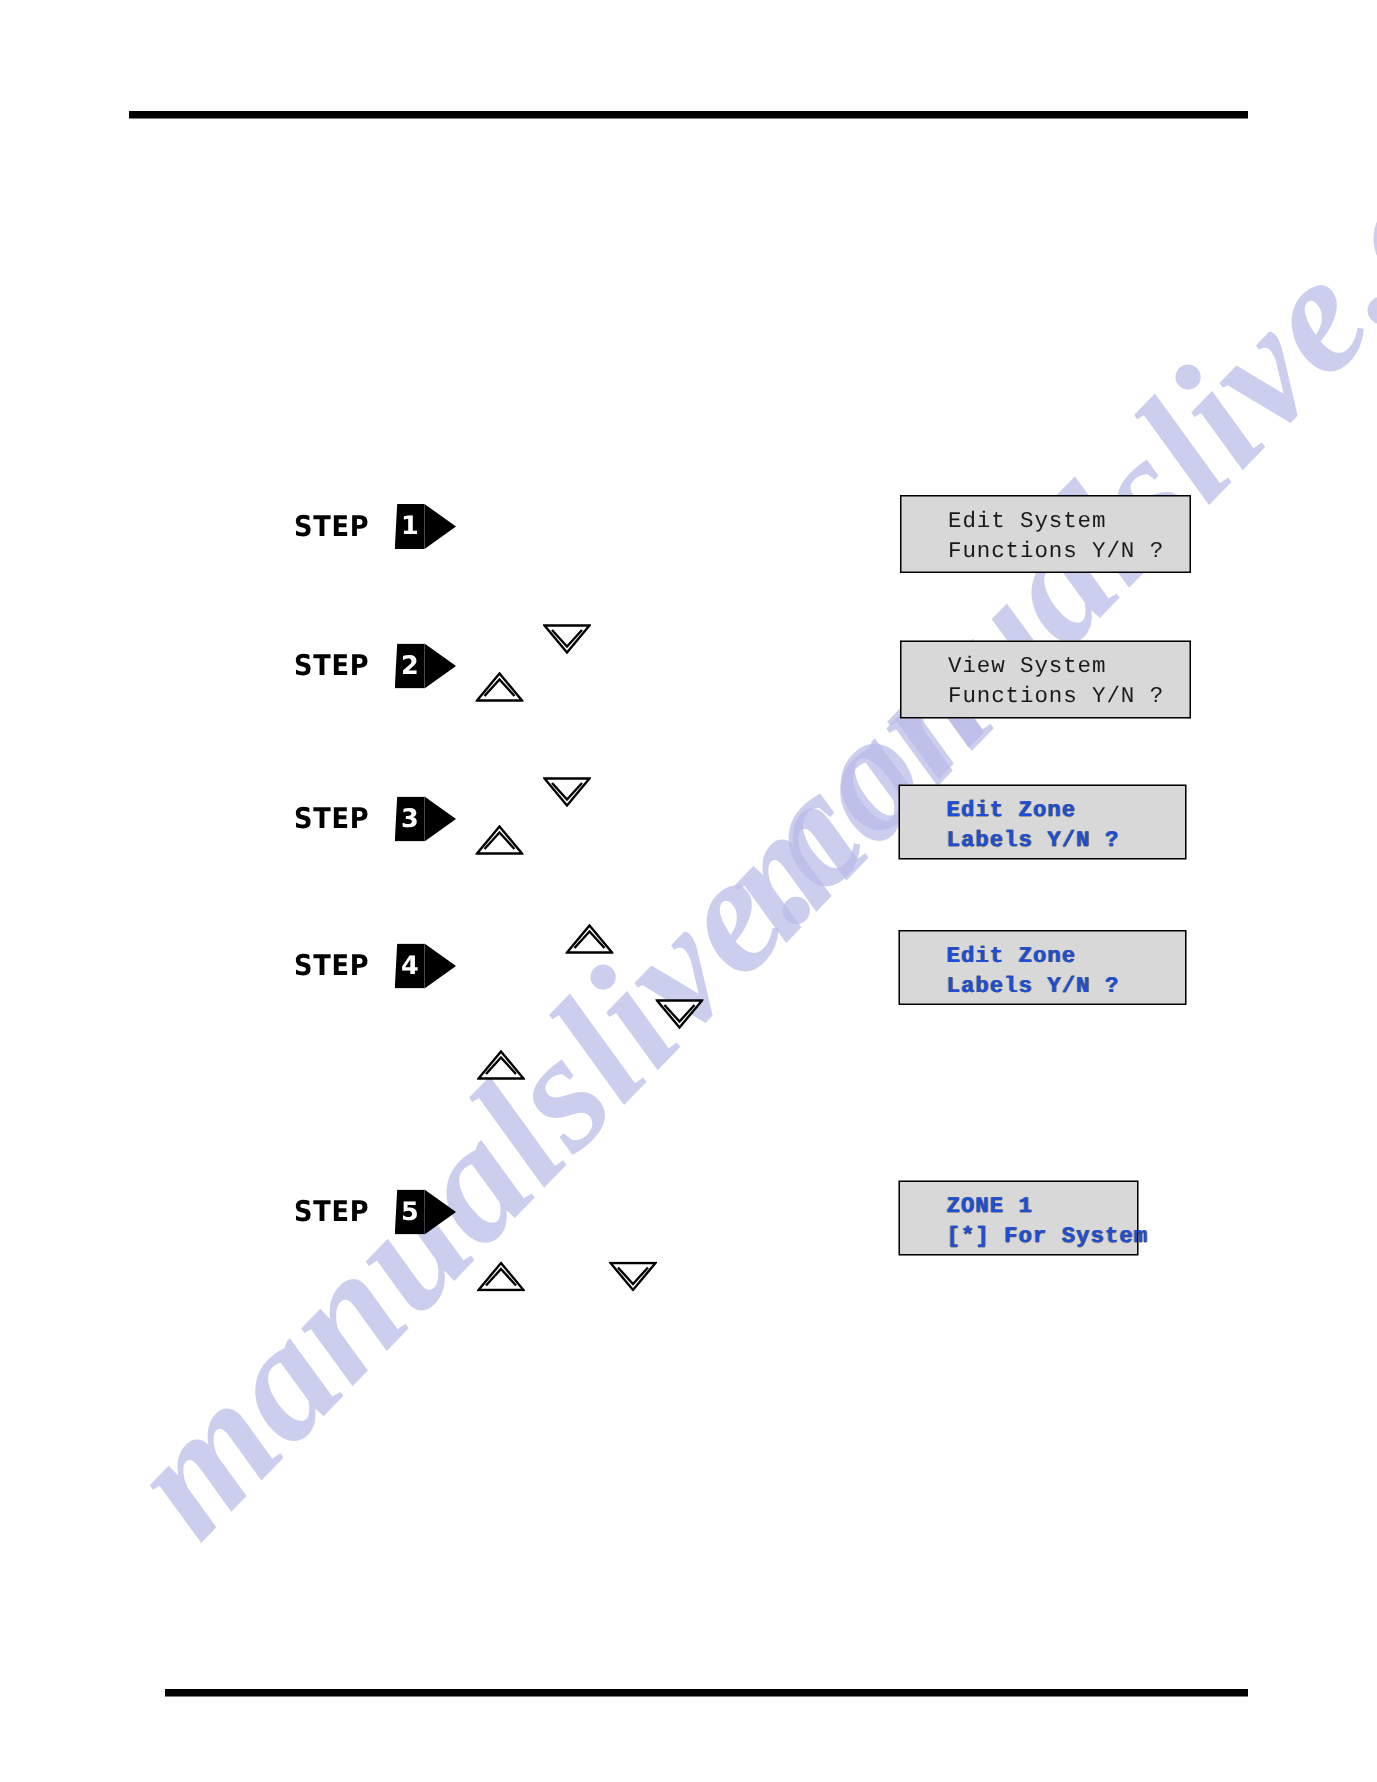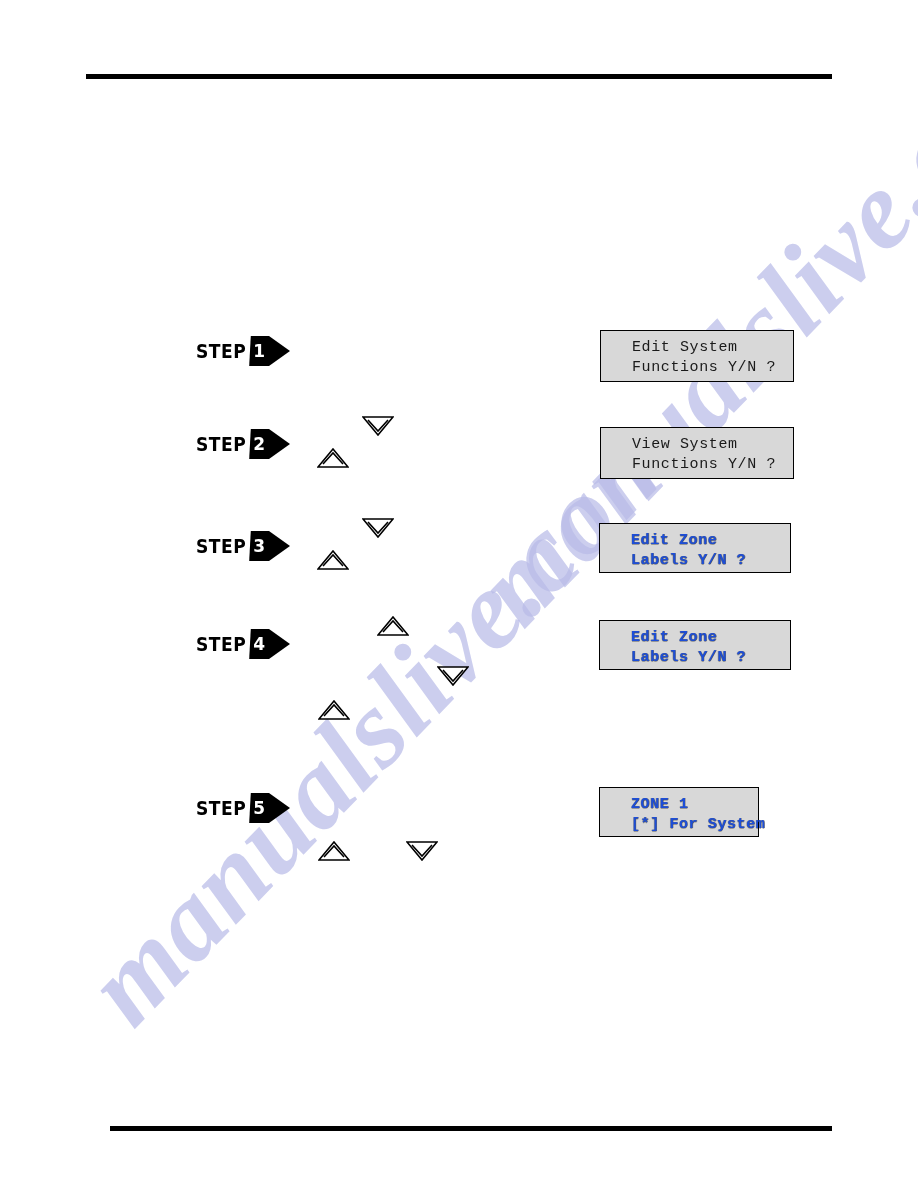--- a/index.html
+++ b/index.html
@@ -82,21 +82,21 @@
     align-items: center;
     z-index: 4;
   }
   .step-word {
     font-family: "DejaVu Sans", sans-serif;
     font-weight: 700;
     font-size: 19px;
     letter-spacing: 0.5px;
     color: #000000;
     line-height: 1;
-    padding-right: 3px;
+    padding-right: 17px;
     font-stretch: condensed;
   }
   .step-badge {
     position: relative;
     display: flex;
     align-items: center;
     height: 30px;
   }
   .step-num-box {
     width: 20px;

